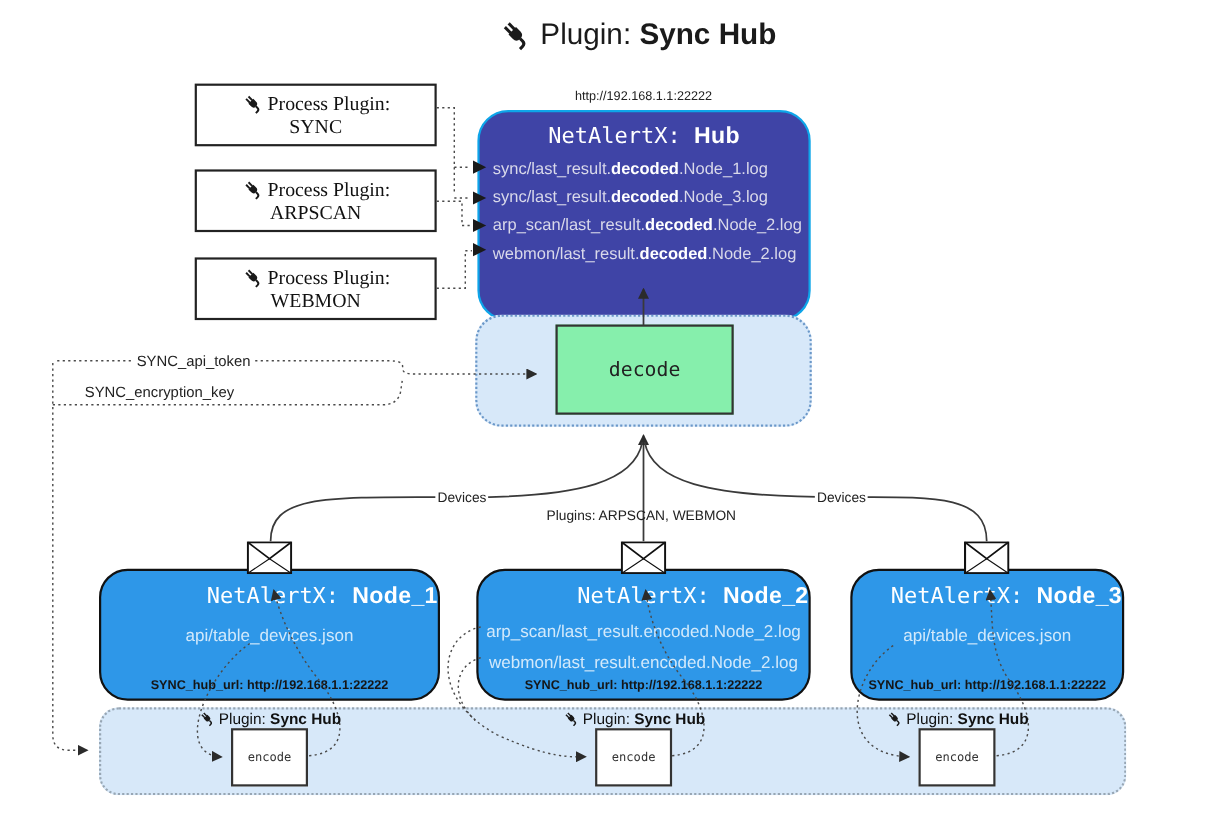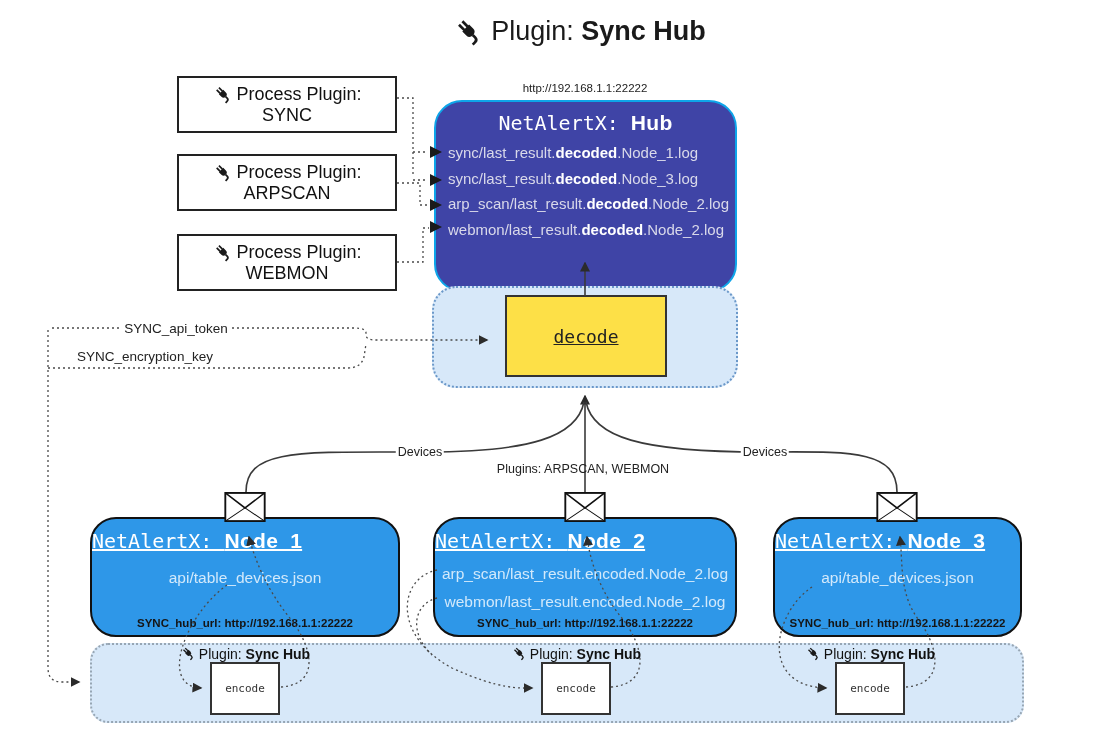--- a/index.html
+++ b/index.html
@@ -11,51 +11,51 @@
   
   .main-title{
     top:14px;left:calc(50% + 20px);transform:translateX(-50%);
     display:flex;align-items:center;gap:6px;font-size:27px;color:#1a1a1a;white-space:nowrap;
   }
   .main-title b{font-weight:700;}
   
   .proc-box{
     left:177px;width:220px;height:57px;background:#fff;border:2px solid #222;
     box-sizing:border-box;display:flex;flex-direction:column;align-items:center;justify-content:center;
-    font-family:Liberation Sans, sans-serif;font-size:18px;color:#111;
+    font-family:Liberation Serif, serif;font-size:18px;color:#111;
   }
   .proc-line1{display:flex;align-items:center;gap:2px;white-space:nowrap;}
   .hub-box{
     left:434px;top:100px;width:303px;height:192px;background:var(--hub-fill,#3f44a6);
     border:2px solid #0ea5e9;border-radius:28px;box-sizing:border-box;
   }
   .hub-title{margin-top:9px;text-align:center;white-space:nowrap;
     font-family:"DejaVu Sans Mono","Liberation Mono",monospace;font-size:20px;color:#fff;}
   .tbold{font-family:"Liberation Sans",sans-serif;font-weight:700;font-size:21px;letter-spacing:.3px;}
   .hub-lines{margin:5px 0 0 12px;}
   .hub-line{font-size:15px;line-height:25.5px;color:var(--hub-text,#d9d9ea);white-space:nowrap;}
   .hub-line b{color:#fff;font-weight:700;}
   .url-label{font-size:11.5px;color:#222;transform:translate(-50%,-50%);white-space:nowrap;}
   
   .decode-panel{
     left:432px;top:286px;width:306px;height:102px;background:var(--panel-fill,#d7e8f9);
     border:2px dotted var(--panel-border,#6b98c9);border-radius:24px;box-sizing:border-box;
   }
   .decode-box{
-    left:505px;top:295px;width:162px;height:82px;background:#fde047;border:2px solid #333;
+    left:505px;top:295px;width:162px;height:82px;background:#86efac;border:2px solid #333;
     box-sizing:border-box;display:flex;align-items:center;justify-content:center;
-    font-family:"DejaVu Sans Mono","Liberation Mono",monospace;font-size:18px;color:#222;text-decoration:underline;
+    font-family:"DejaVu Sans Mono","Liberation Mono",monospace;font-size:18px;color:#222;
   }
   
   .node-box{
     top:517px;height:120px;background:var(--node-fill,#2e97e8);border:2px solid #111;
     border-radius:26px;box-sizing:border-box;
   }
-  .node-title{margin-top:10px;text-align:left;white-space:nowrap;
-    font-family:"DejaVu Sans Mono","Liberation Mono",monospace;font-size:20px;color:#fff;text-decoration:underline;}
+  .node-title{margin-top:10px;text-align:right;white-space:nowrap;
+    font-family:"DejaVu Sans Mono","Liberation Mono",monospace;font-size:20px;color:#fff;}
   .node-line{font-size:15.5px;color:var(--node-text,#d2e9fb);text-align:center;white-space:nowrap;}
   .node-url{position:absolute;bottom:6px;left:0;right:0;text-align:center;
     font-size:11.5px;font-weight:600;color:#151515;white-space:nowrap;}
   
   .encode-band{
     left:90px;top:643px;width:934px;height:80px;background:var(--panel-fill,#d7e8f9);
     border:2px dotted var(--band-border,#97a6b4);border-radius:18px;box-sizing:border-box;
   }
   .encode-box{
     top:662px;width:70px;height:53px;background:#fff;border:2px solid #333;box-sizing:border-box;

